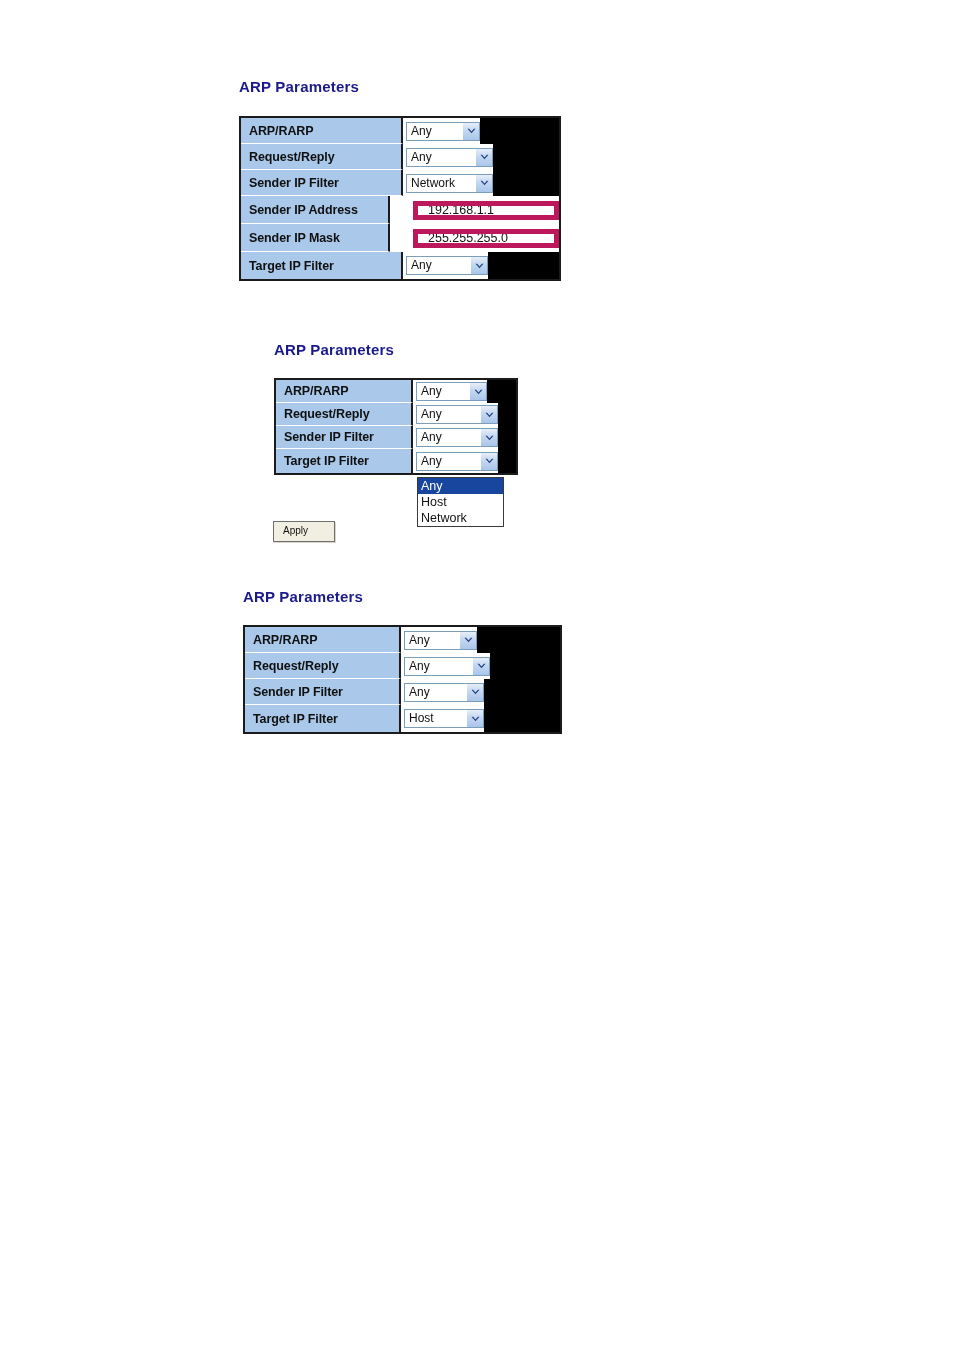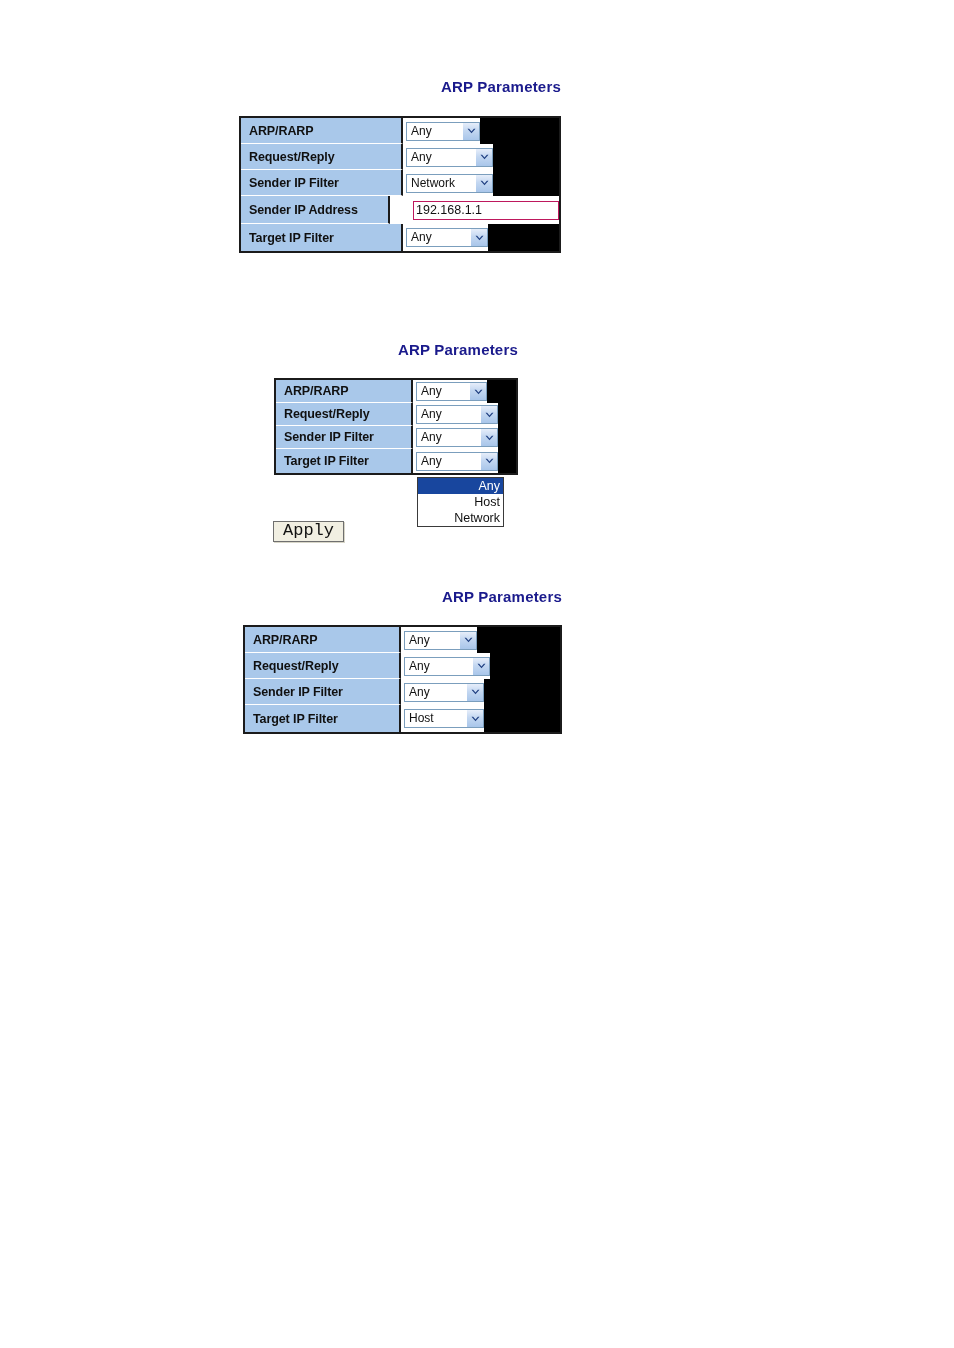--- a/index.html
+++ b/index.html
@@ -9,21 +9,21 @@
   }
   body {
     width: 954px;
     height: 1348px;
     position: relative;
     font-family: "Liberation Sans", sans-serif;
     overflow: hidden;
   }
 
   
-  .section { position: absolute; text-align: right; }
+  .section { position: absolute; }
 
   .section-title {
     font-family: "Liberation Sans", sans-serif;
     font-size: 15px;
     font-weight: bold;
     color: #1a1a8c;
     letter-spacing: 0.2px;
     white-space: nowrap;
     margin: 0 0 0 0;
   }
@@ -96,27 +96,27 @@
     align-items: center;
     justify-content: center;
     flex: 0 0 auto;
   }
   .xp-arrow svg { display: block; }
 
   
   .xp-text {
     height: 19px;
     box-sizing: border-box;
-    border: 1px solid #be185d;
+    border: 5px solid #be185d;
     background: #ffffff;
     font-size: 12.5px;
     font-family: "Liberation Sans", sans-serif;
     color: #111111;
     line-height: 17px;
-    padding: 0 2px;
+    padding: 0 10px;
     white-space: nowrap;
     overflow: hidden;
     display: flex;
     align-items: center;
     margin-left: 20px;
   }
 
   
   .dropdown-list {
     position: absolute;
@@ -138,24 +138,24 @@
   .dropdown-option.selected {
     background: #18469e;
     color: #ffffff;
   }
 
   
   .apply-button {
     position: absolute;
     border: 1px solid #6f6f6f;
     background: #f1efe2;
-    font-size: 17px;
-    font-family: Liberation Mono, monospace;
+    font-size: 10px;
+    font-family: Liberation Sans, sans-serif;
     color: #111111;
-    padding: 2px 9px 3px 9px;
+    padding: 2px 26px 3px 9px;
     line-height: 14px;
     box-shadow: 1px 1px 0 #d8d6c8;
   }
 </style>
 </head>
 <body>
 
 <div class="section" style="left:239px; top:78px;">
 
   <div class="section-title">ARP Parameters</div>
@@ -209,20 +209,26 @@
 
     
     <div class="form-row">
       <div class="cell-label" style="width:174px; height:28px;">Sender IP Address</div>
       <div class="cell-value" style="height:28px;">
         <div class="xp-text" style="width:146px;">192.168.1.1</div>
       </div>
     </div>
 
     
+    <div class="form-row">
+      <div class="cell-label" style="width:162px; height:28px;">Sender IP Mask</div>
+      <div class="cell-value" style="height:28px;">
+        <div class="xp-text" style="width:146px;">255.255.255.0</div>
+      </div>
+    </div>
 
     
     <div class="form-row">
       <div class="cell-label" style="width:162px; height:27px;">Target IP Filter</div>
       <div class="cell-value" style="height:27px;">
         <div class="xp-select" style="width:82px;">
           <span class="sel-text">Any</span>
           <span class="xp-arrow">
             <svg width="9" height="6" viewBox="0 0 9 6">
                 <path d="M0.5 0.8 L4.5 5.2 L8.5 0.8 L6.9 0.8 L4.5 3.4 L2.1 0.8 Z" fill="#1f3f80"></path>

